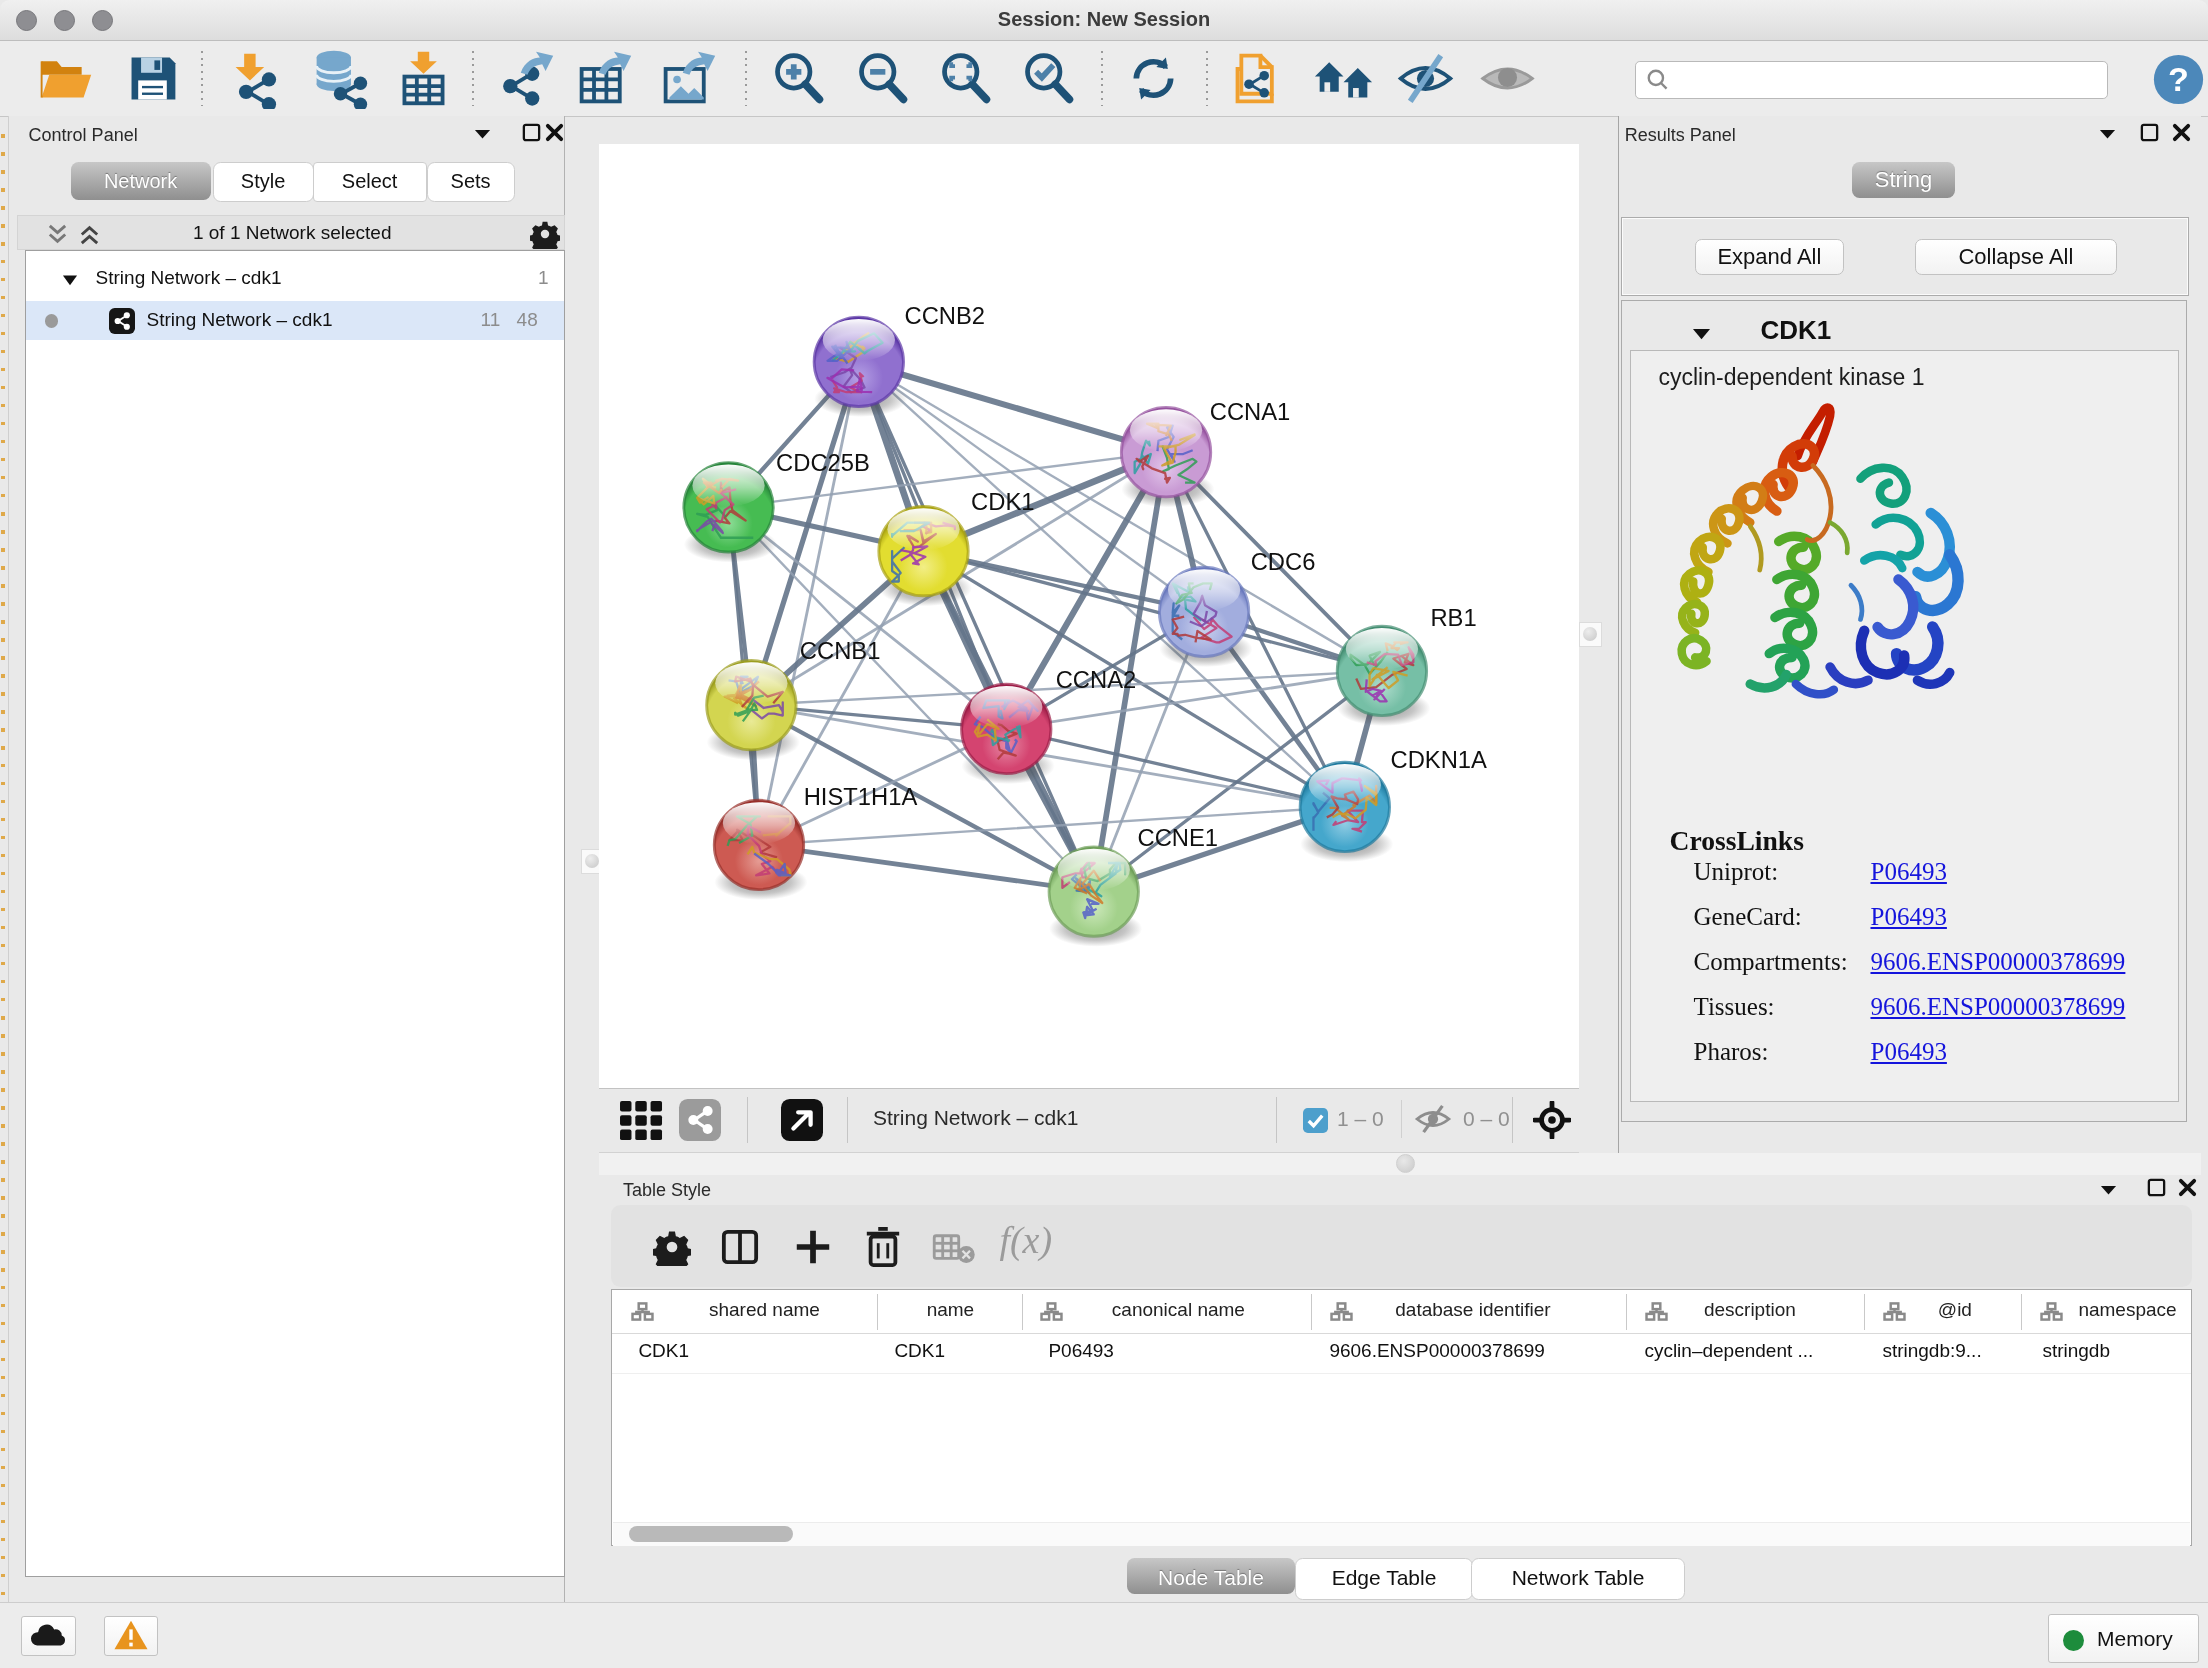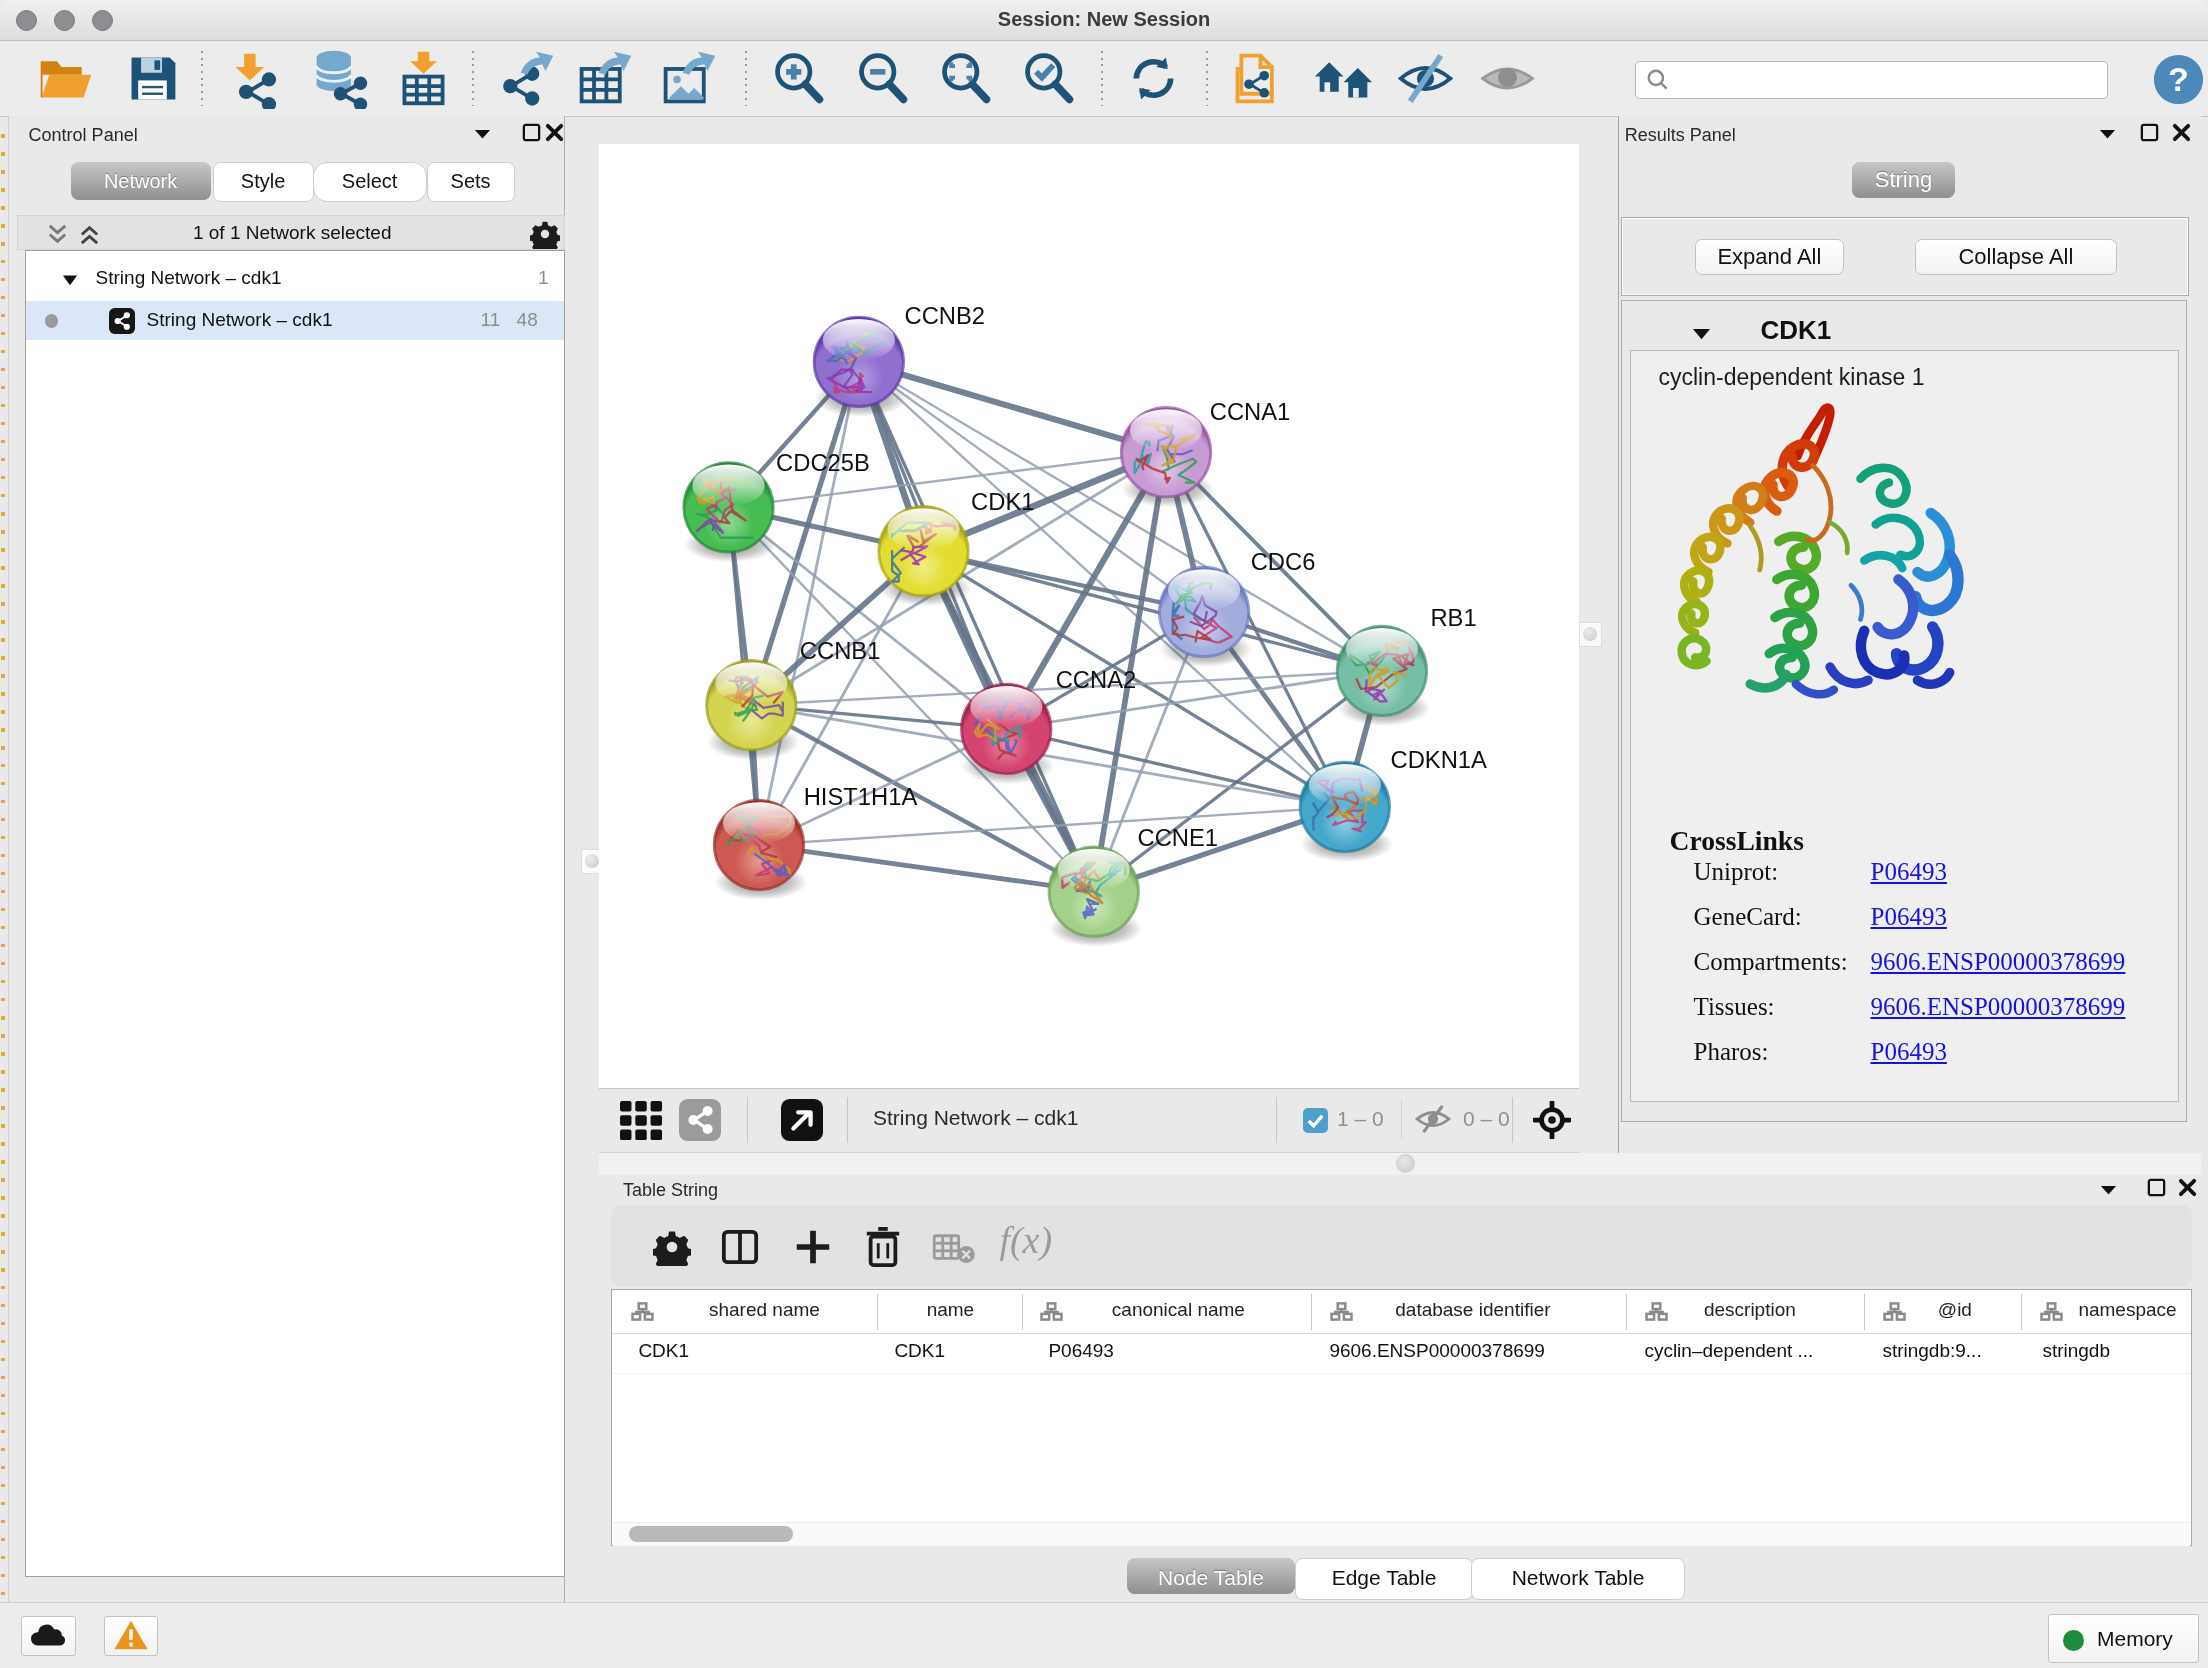--- a/index.html
+++ b/index.html
@@ -220,21 +220,21 @@
     </svg>
   <svg style="position:absolute;left:512px;top:5.7px;" width="21" height="21" viewBox="0 0 22 22">
       <rect x="3" y="3" width="16" height="16" fill="none" stroke="#111" stroke-width="2.4" rx="2"></rect>
     </svg>
   <svg style="position:absolute;left:535px;top:5.7px;" width="21" height="21" viewBox="0 0 22 22">
       <path d="M4 4 L18 18 M18 4 L4 18" stroke="#111" stroke-width="4" stroke-linecap="round"></path>
     </svg>
 
   <div class="abs tabsel" style="left:62px;top:46px;width:140px;height:38px;border-radius:7.6px;font-size:20px;text-align:center;line-height:38px;">Network</div>
   <div class="abs tabwhite" style="left:204px;top:46px;width:99px;height:38px;border-radius:7.6px;font-size:20px;text-align:center;line-height:36px;">Style</div>
-  <div class="abs tabwhite" style="left:304px;top:46px;width:112px;height:38px;border-radius:14px;font-size:20px;text-align:center;line-height:36px;">Select</div>
+  <div class="abs tabwhite" style="left:304px;top:46px;width:112px;height:38px;border-radius:4px;font-size:20px;text-align:center;line-height:36px;">Select</div>
   <div class="abs tabwhite" style="left:418px;top:46px;width:86px;height:38px;border-radius:7.6px;font-size:20px;text-align:center;line-height:36px;">Sets</div>
 
   <div class="abs" style="left:8.6px;top:99px;width:548px;height:35px;background:#e2e2e2;border:1px solid #d4d4d4;box-sizing:border-box;padding-left:33px;">
     <svg style="position:absolute;left:27px;top:5.7px;" width="25" height="25" viewBox="0 0 26 26">
         <path d="M5 4 L13 11 L21 4 M5 13 L13 20 L21 13" fill="none" stroke="#787878" stroke-width="3"></path>
       </svg>
     <svg style="position:absolute;left:59px;top:5.7px;" width="25" height="25" viewBox="0 0 26 26">
         <path d="M5 22 L13 15 L21 22 M5 13 L13 6 L21 13" fill="none" stroke="#444" stroke-width="3"></path>
       </svg>
     <div style="position:absolute;left:0;top:5.7px;width:548px;text-align:center;font-size:19px;color:#111;">1 of 1 Network selected</div>
@@ -680,21 +680,21 @@
           <div><a class="lnk">P06493</a></div>
           <div><a class="lnk">9606.ENSP00000378699</a></div>
           <div><a class="lnk">9606.ENSP00000378699</a></div>
           <div><a class="lnk">P06493</a></div>
       </div>
     </div>
   </div>
 </div>
 
 <div id="tpanel" class="abs">
-  <div class="phead" style="position:absolute;left:24px;top:4.8px;">Table String</div>
+  <div class="phead" style="position:absolute;left:24px;top:4.8px;">Table Style</div>
   <svg style="position:absolute;left:1501px;top:8.6px;" width="17" height="11.4" viewBox="0 0 18 12">
       <path d="M1 2 L17 2 L9 11 Z" fill="#111"></path>
     </svg>
   <svg style="position:absolute;left:1547px;top:1.9px;" width="21" height="21" viewBox="0 0 22 22">
       <rect x="3" y="3" width="16" height="16" fill="none" stroke="#111" stroke-width="2.4" rx="2"></rect>
     </svg>
   <svg style="position:absolute;left:1578px;top:1.9px;" width="21" height="21" viewBox="0 0 22 22">
       <path d="M4 4 L18 18 M18 4 L4 18" stroke="#111" stroke-width="4" stroke-linecap="round"></path>
     </svg>
 

